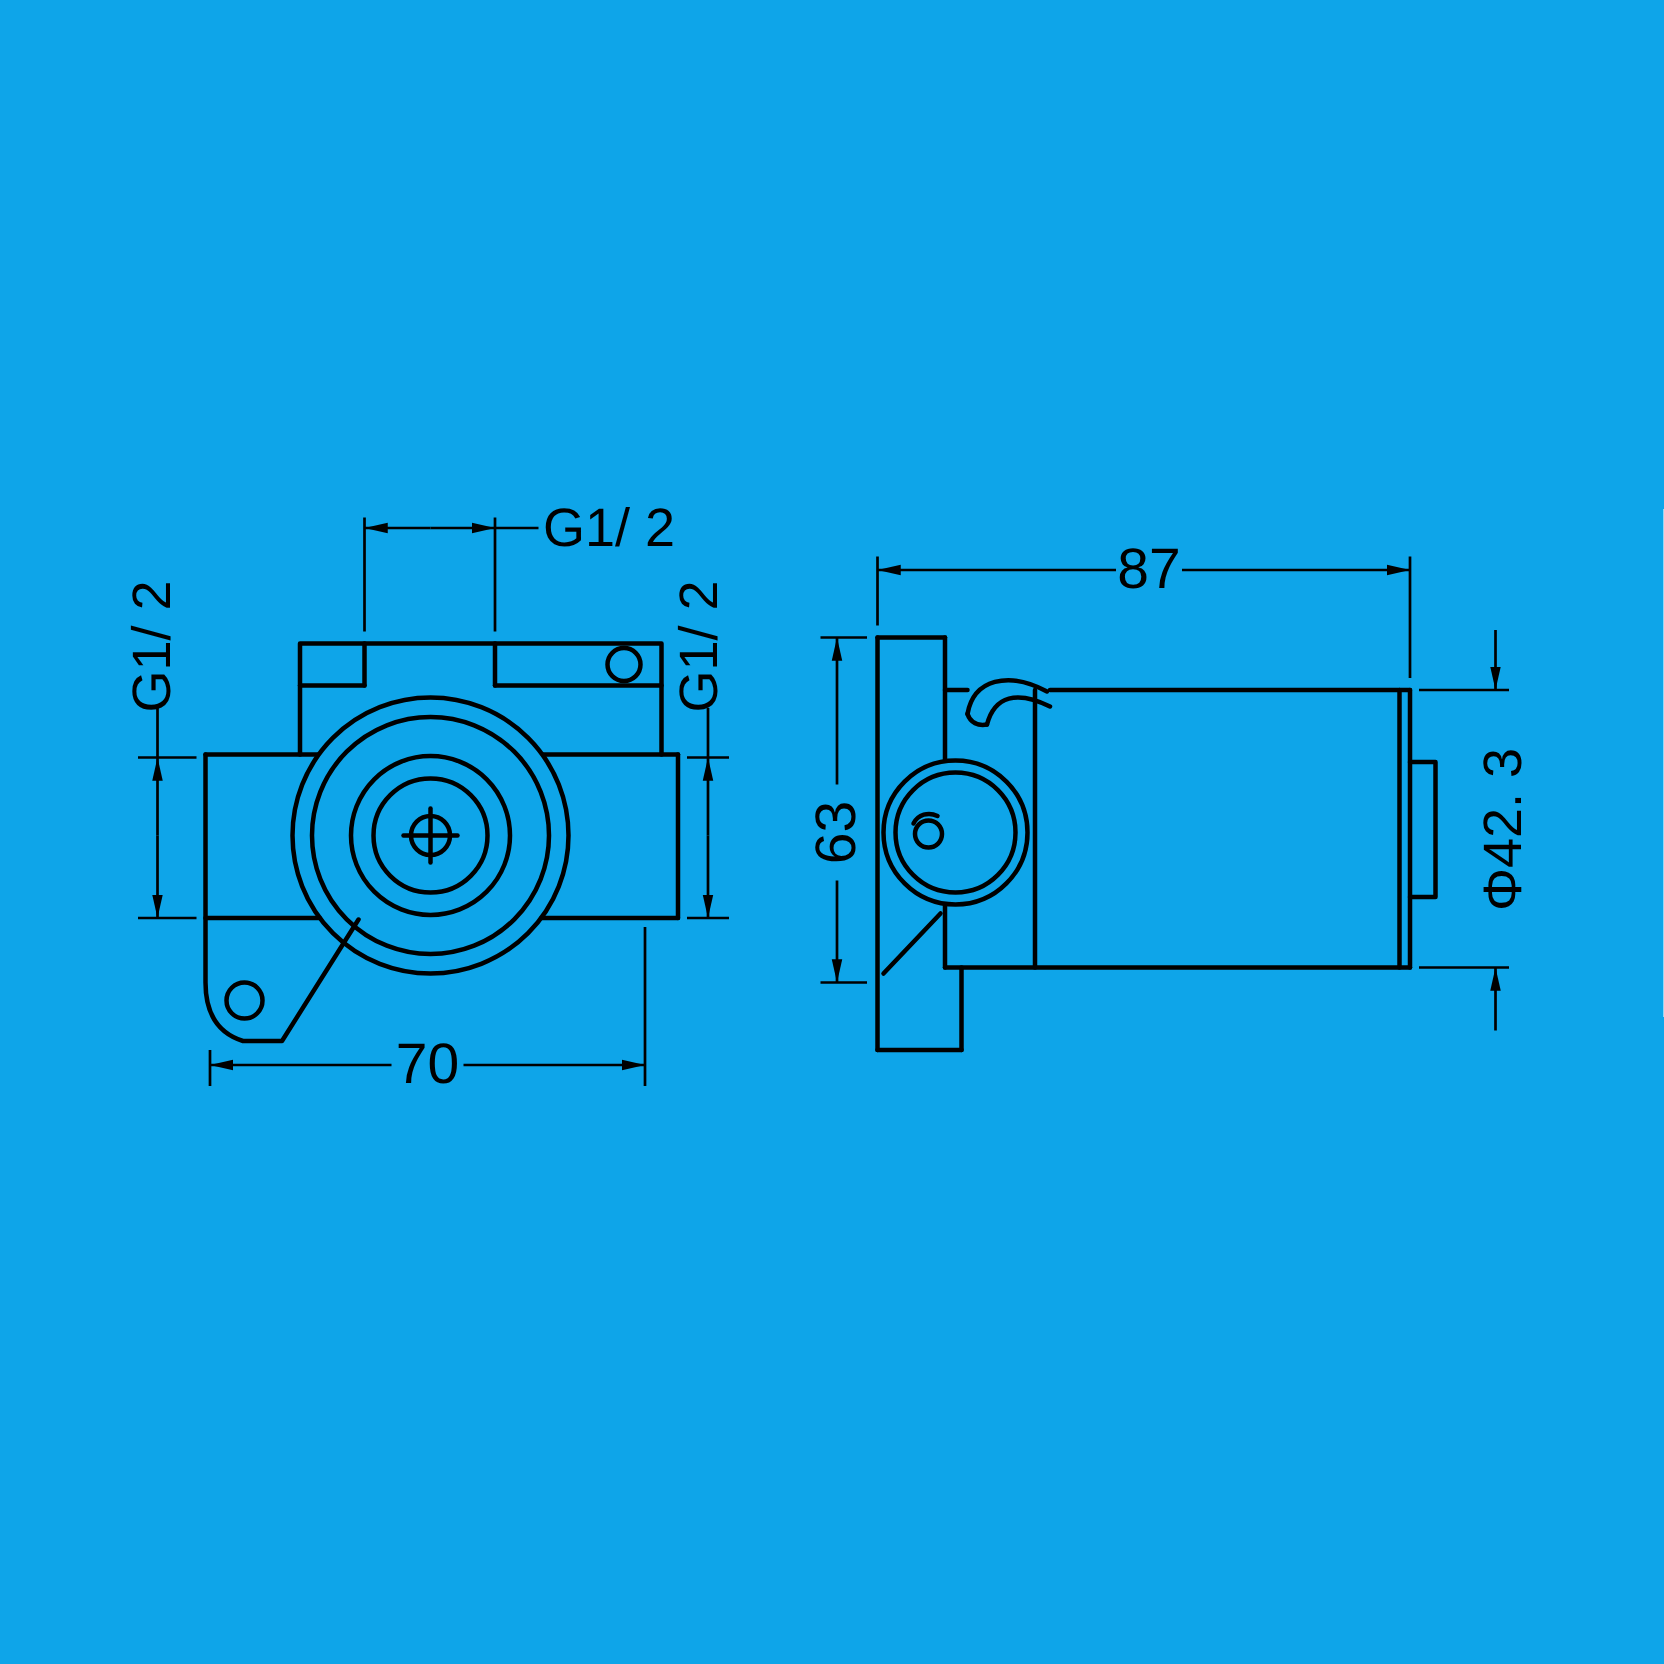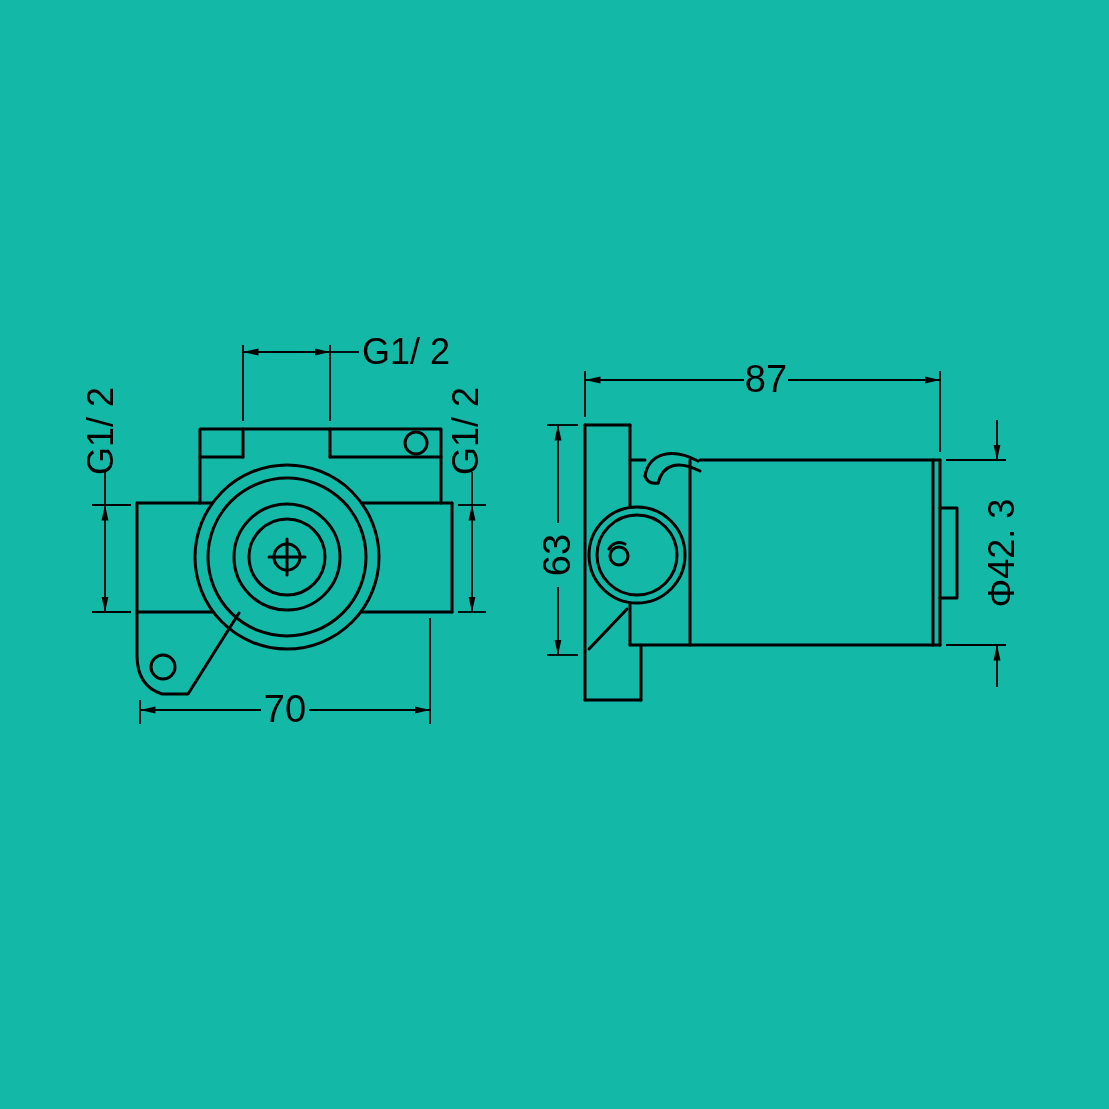--- a/index.html
+++ b/index.html
@@ -4,21 +4,21 @@
 <style>
   html, body {
     margin: 0;
     padding: 0;
     background: #ffffff;
   }
   .canvas {
     position: relative;
     width: 1109px;
     height: 1109px;
-    background: #14b8a6;
+    background: #0ea5e9;
     font-family: "Liberation Sans", sans-serif;
   }
   svg { display: block; }
   .obj {
     stroke: #000000;
     stroke-width: 3;
     fill: none;
     stroke-linecap: round;
     stroke-linejoin: round;
   }

